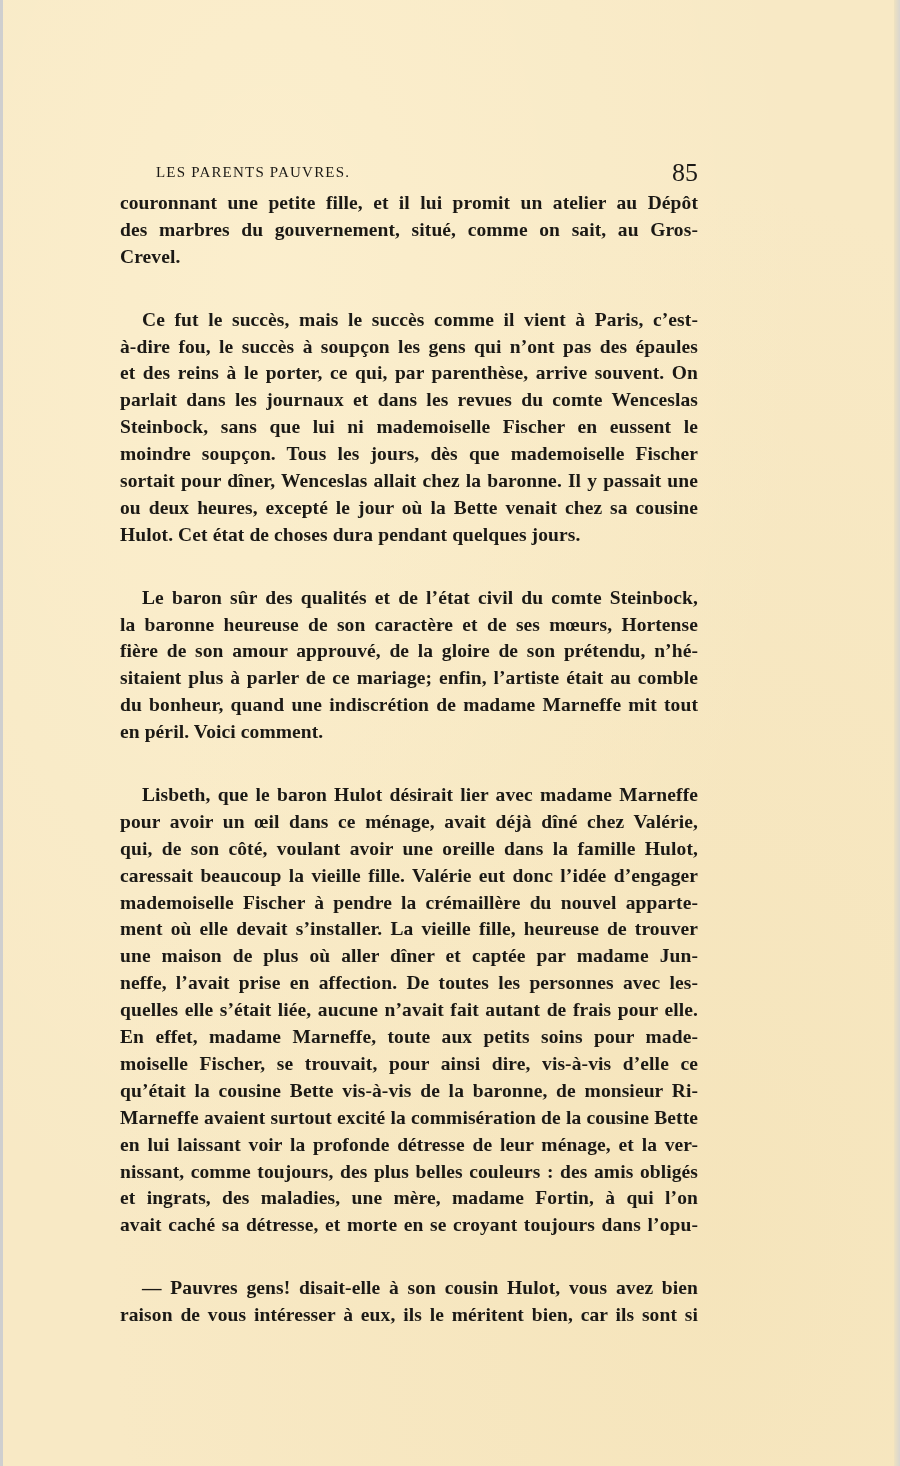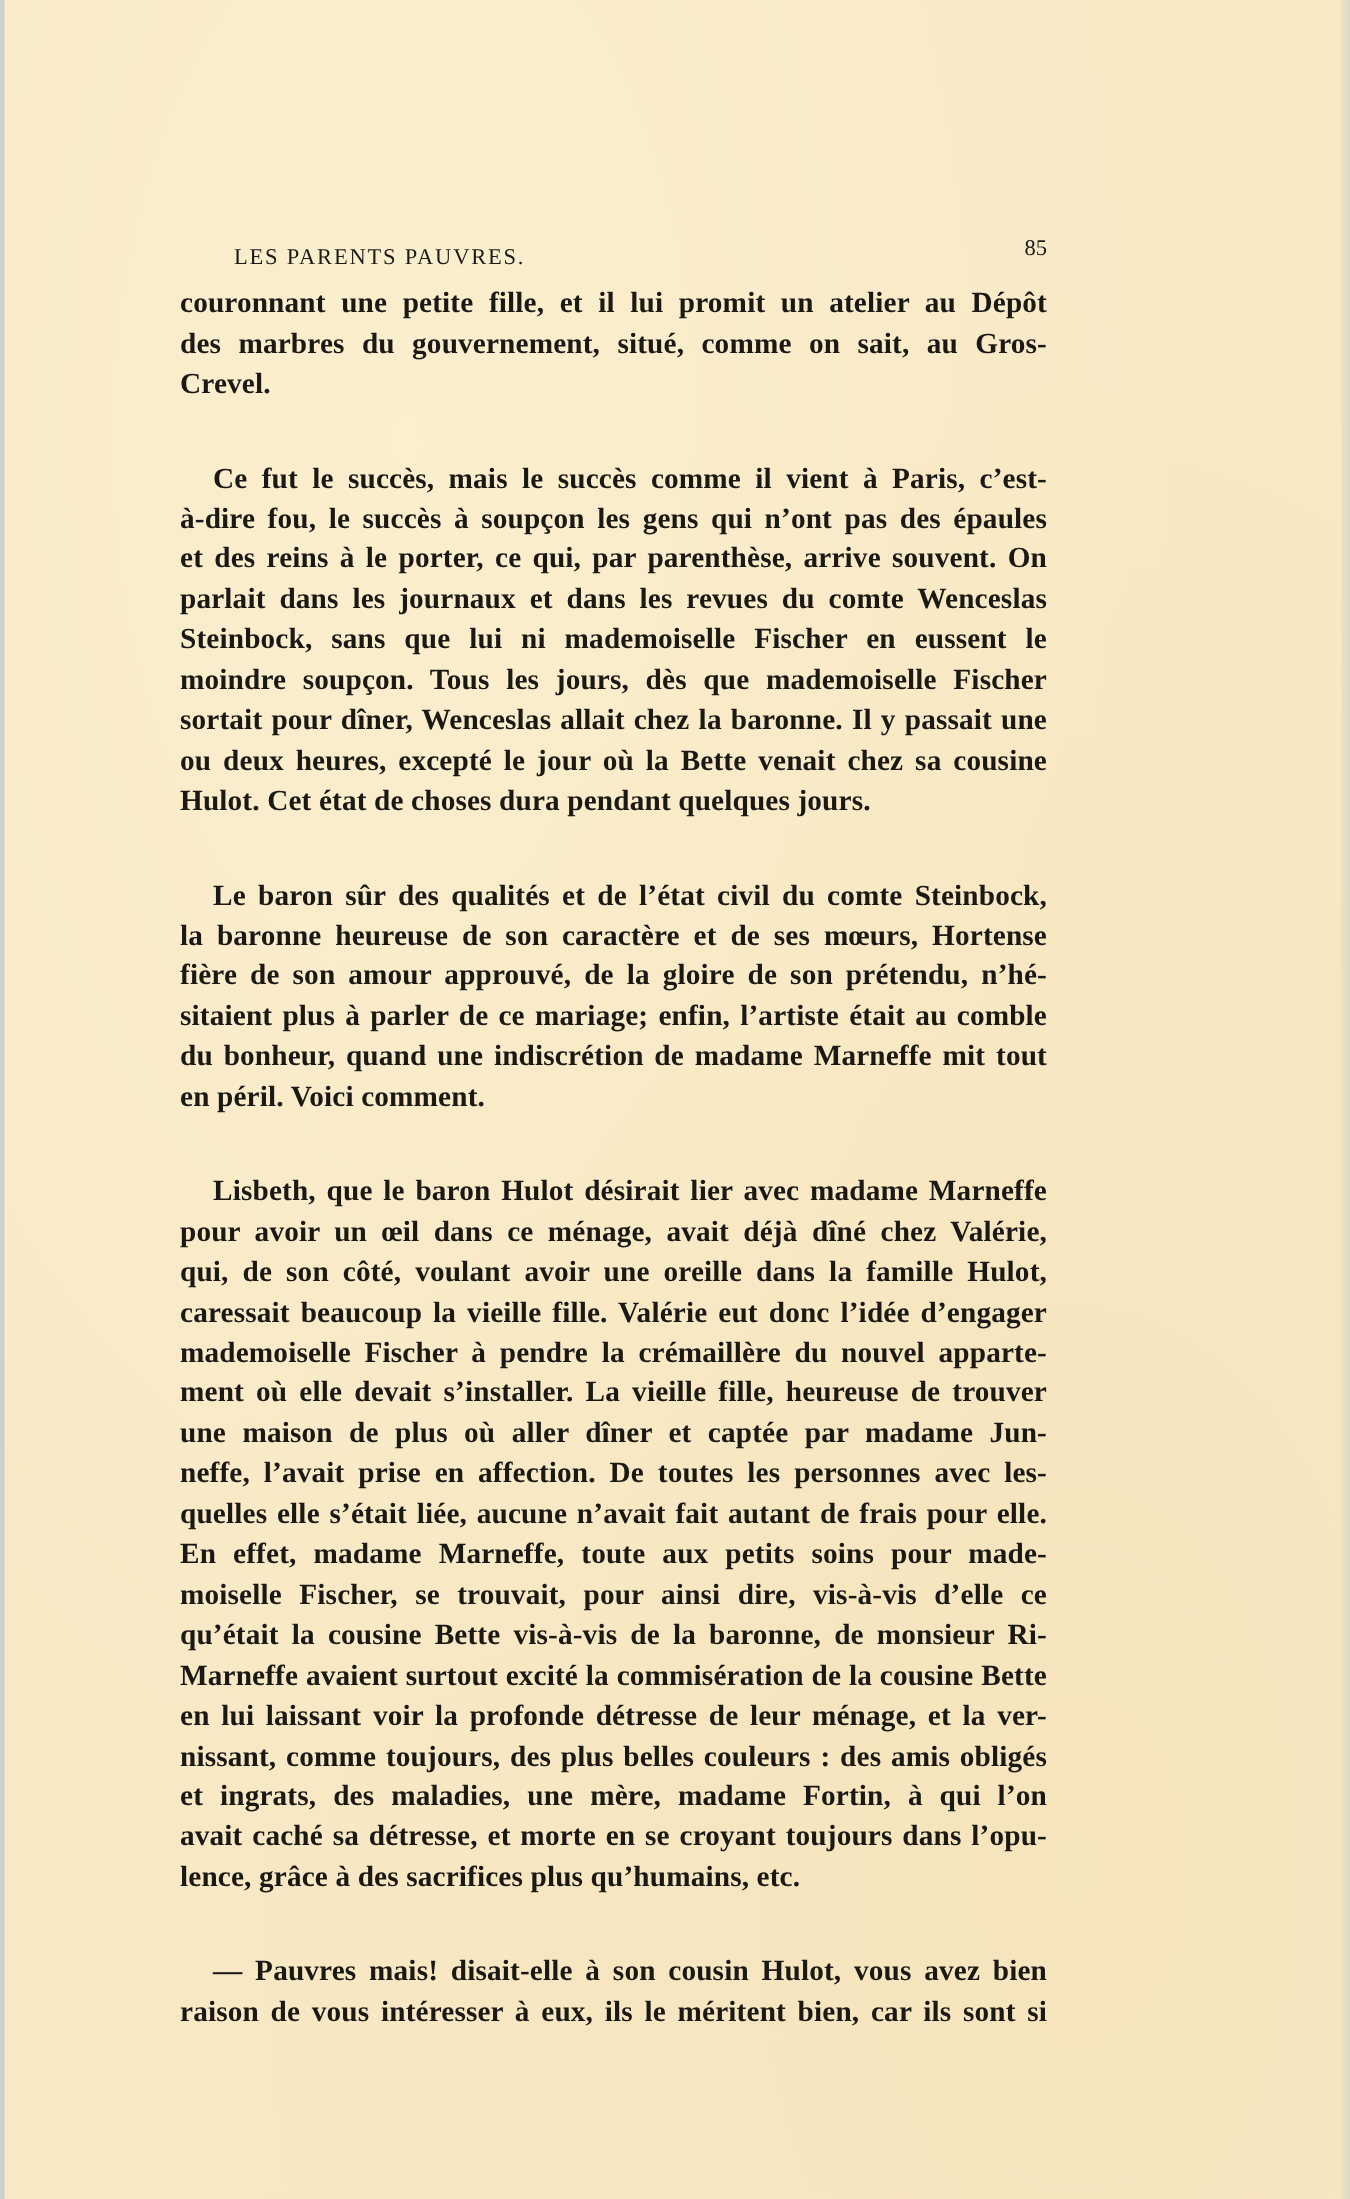--- a/index.html
+++ b/index.html
@@ -46,21 +46,21 @@
       text-align: left;
       font-size: 15px;
       letter-spacing: 1.2px;
       top: 6px;
       padding-left: 20px;
     }
     .page-number {
       position: absolute;
       right: 0;
       top: 0;
-      font-size: 15px;
+      font-size: 26px;
     }
     .text-block {
       position: absolute;
       top: 190px;
       left: 120px;
       width: 578px;
       font-family: "Liberation Serif", serif;
       font-size: 19.5px;
       line-height: 26.9px;
       color: #1b1915;
@@ -138,21 +138,20 @@
       <span class="line">neffe, l’avait prise en affection. De toutes les personnes avec les-</span>
       <span class="line">quelles elle s’était liée, aucune n’avait fait autant de frais pour elle.</span>
       <span class="line">En effet, madame Marneffe, toute aux petits soins pour made-</span>
       <span class="line">moiselle Fischer, se trouvait, pour ainsi dire, vis-à-vis d’elle ce</span>
       <span class="line">qu’était la cousine Bette vis-à-vis de la baronne, de monsieur Ri-</span>
       <span class="line">Marneffe avaient surtout excité la commisération de la cousine Bette</span>
       <span class="line">en lui laissant voir la profonde détresse de leur ménage, et la ver-</span>
       <span class="line">nissant, comme toujours, des plus belles couleurs : des amis obligés</span>
       <span class="line">et ingrats, des maladies, une mère, madame Fortin, à qui l’on</span>
       <span class="line">avait caché sa détresse, et morte en se croyant toujours dans l’opu-</span>
-      <span class="line last">lence, grâce à des sacrifices plus qu’humains, etc.</span>
     </div>
 
     <div class="paragraph">
-      <span class="line indent">— Pauvres mais! disait-elle à son cousin Hulot, vous avez bien</span>
+      <span class="line indent">— Pauvres gens! disait-elle à son cousin Hulot, vous avez bien</span>
       <span class="line">raison de vous intéresser à eux, ils le méritent bien, car ils sont si</span>
     </div>
   </div>
 </div>
 
 </body></html>

